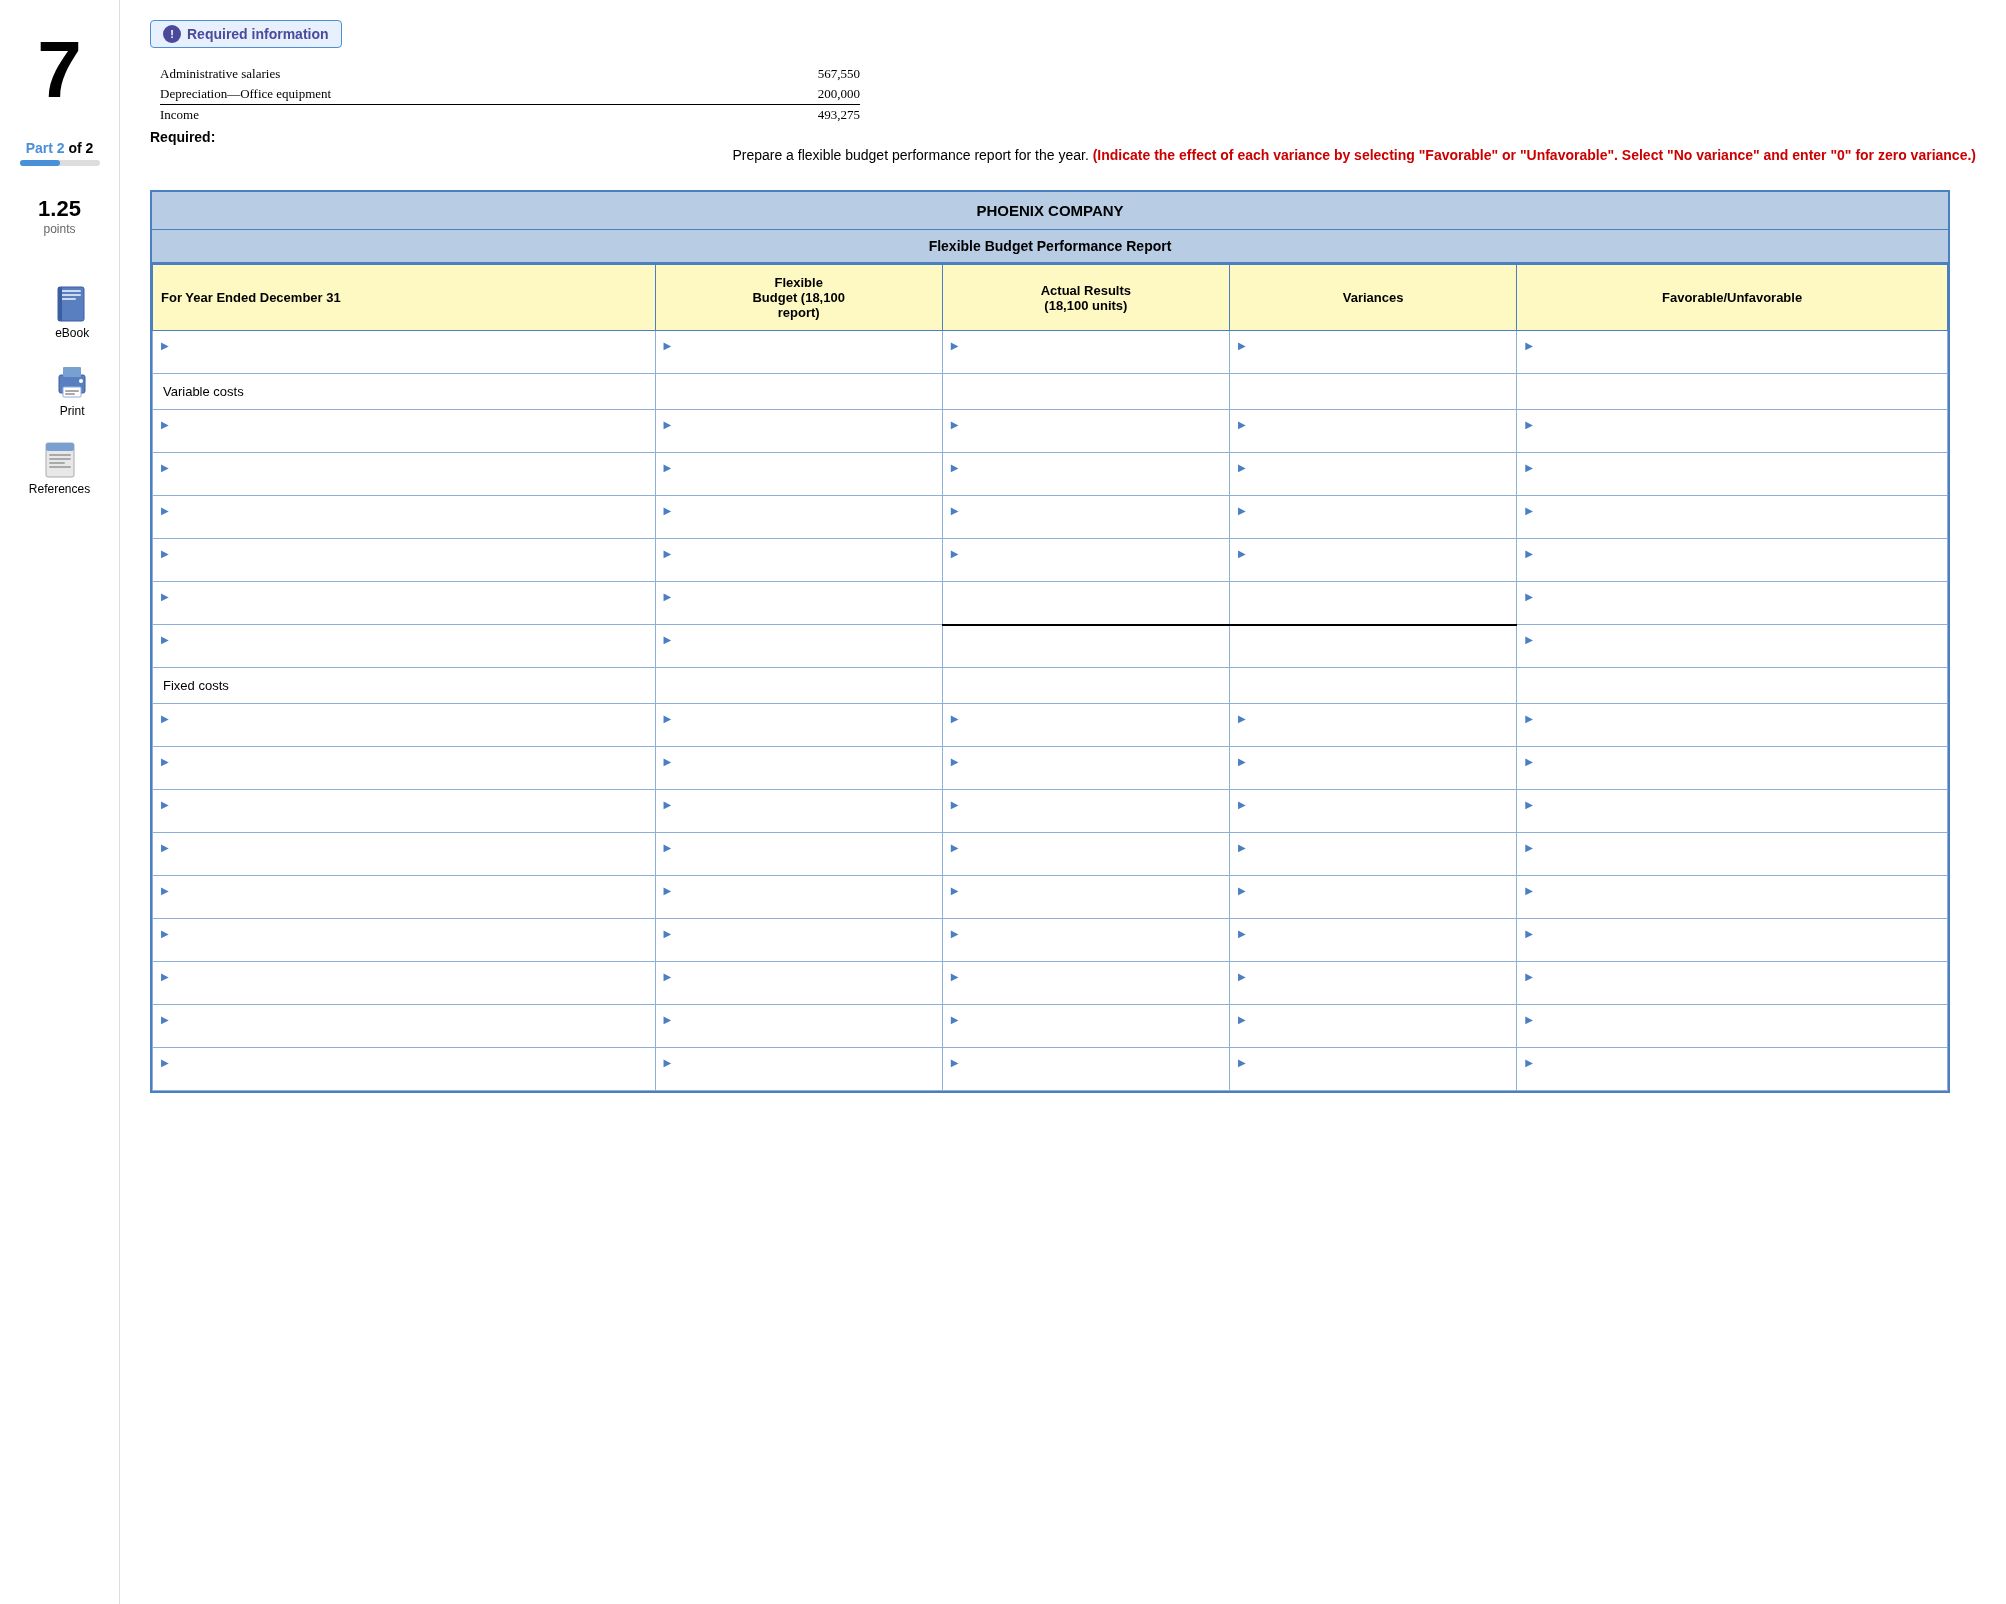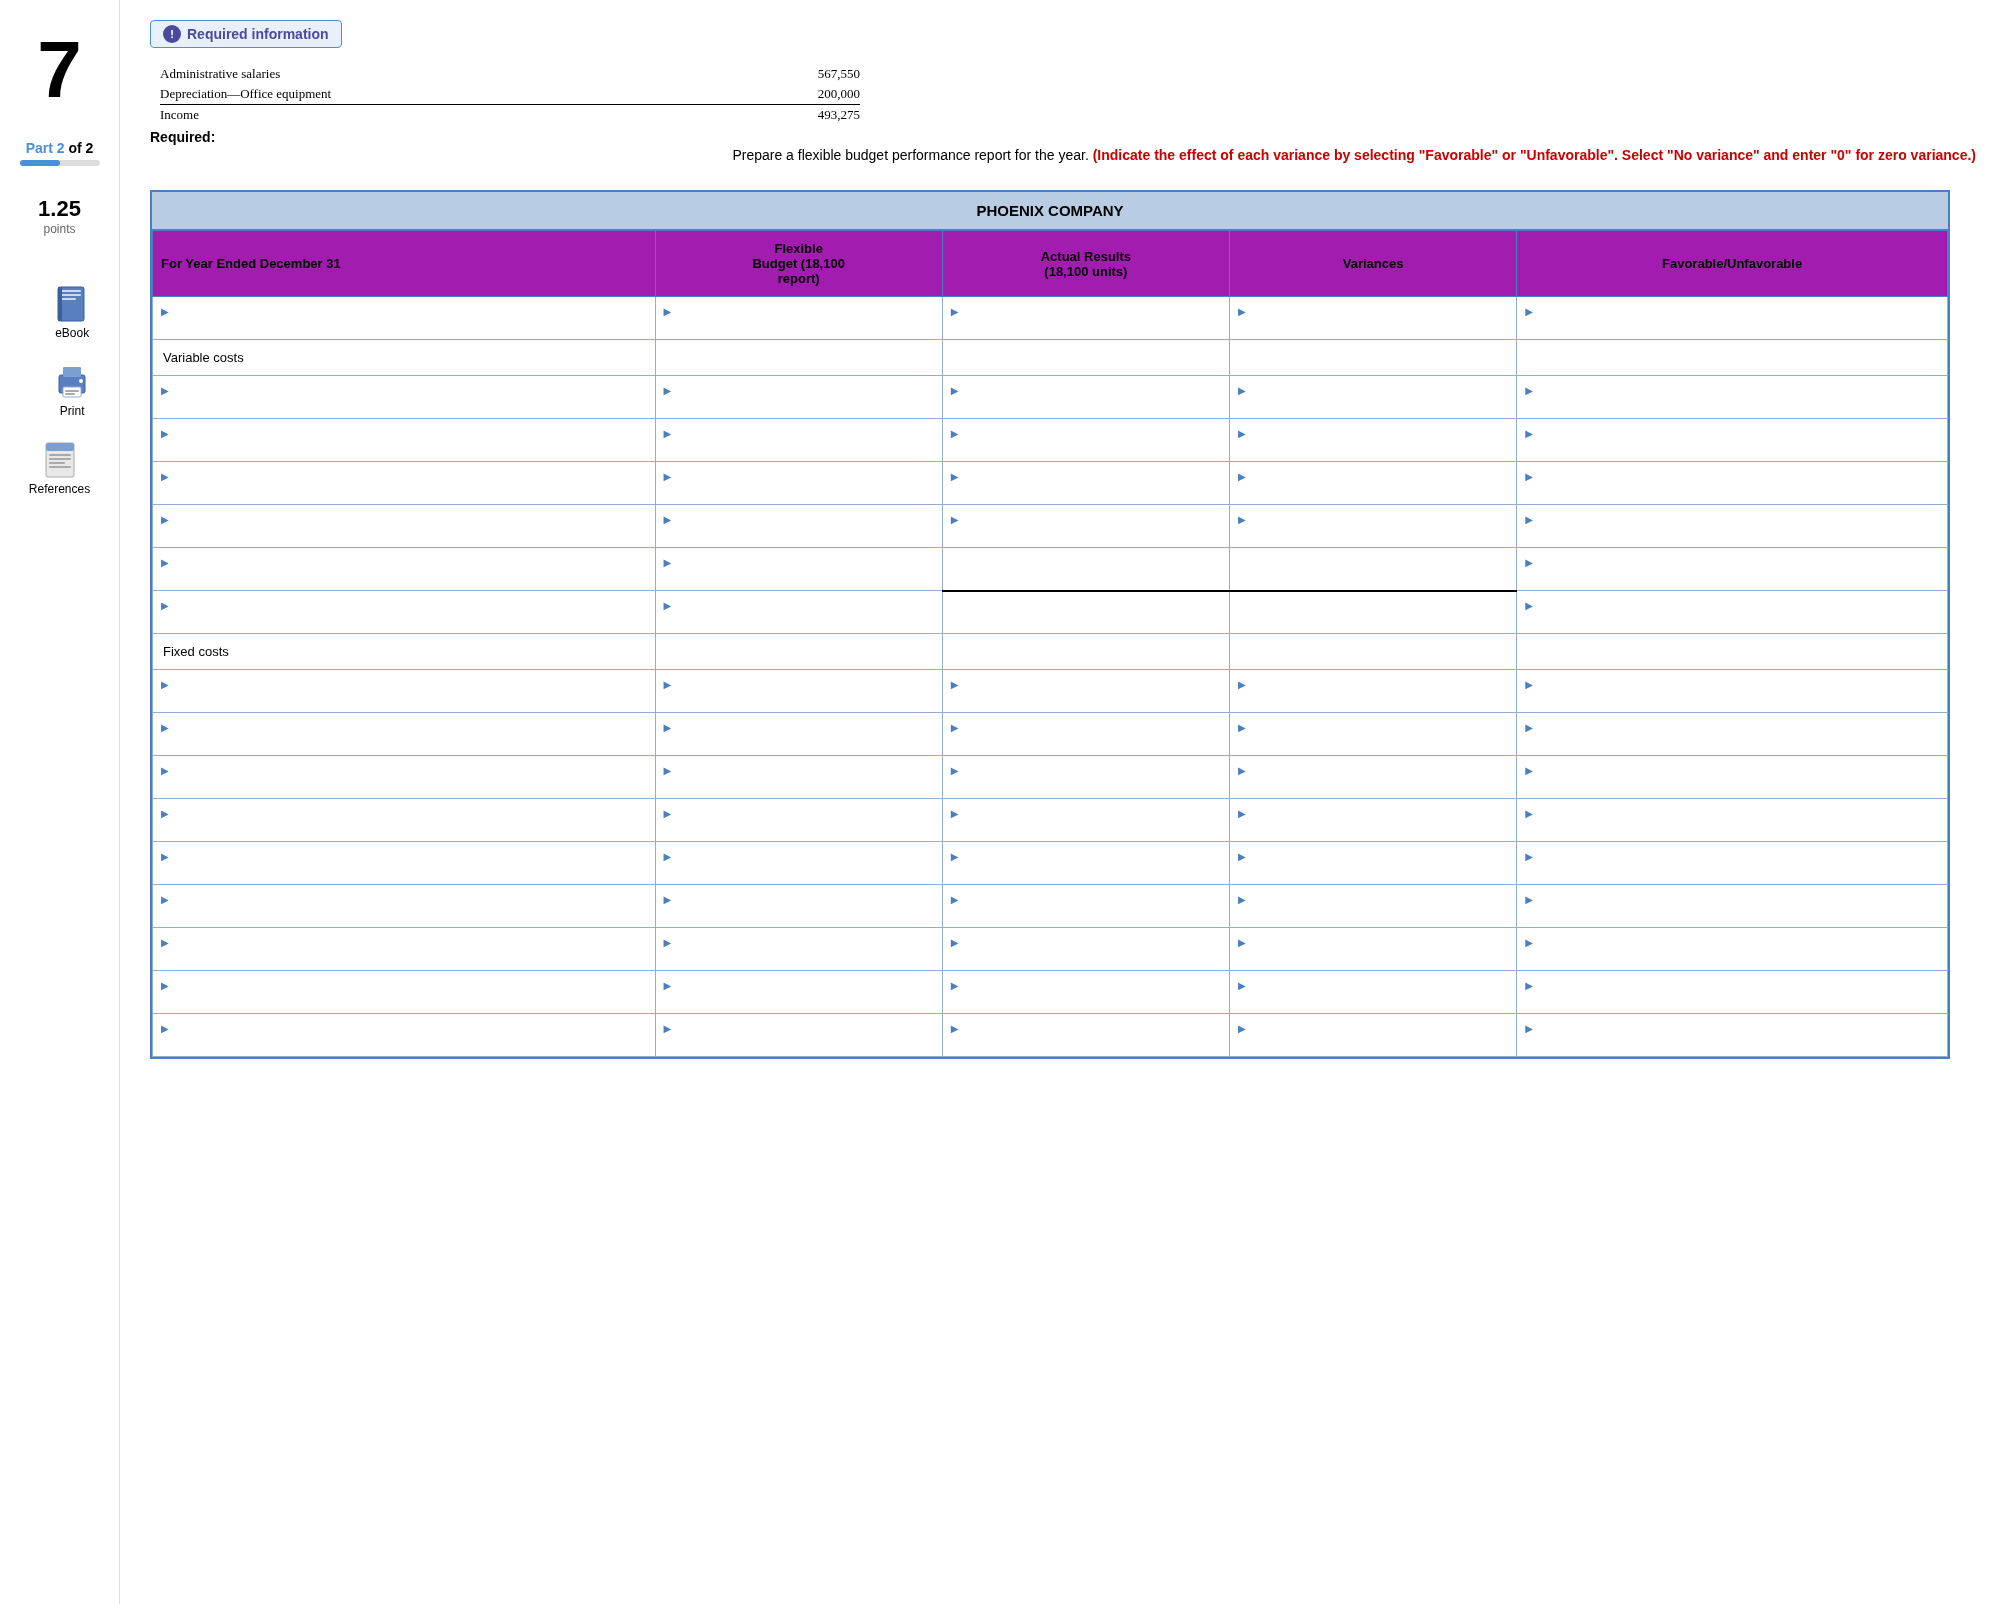--- a/index.html
+++ b/index.html
@@ -158,21 +158,21 @@
       font-size: 14px;
       border-bottom: 2px solid #4a7fc1;
     }
 
     .report-table {
       width: 100%;
       border-collapse: collapse;
     }
 
     .report-table th {
-      background: #a21caf;
+      background: #fef9c3;
       border: 1px solid #4a7fc1;
       padding: 10px 8px;
       text-align: center;
       font-size: 13px;
       font-weight: bold;
       vertical-align: middle;
       margin-left: 47px;
     }
 
     .report-table th.left-align {
@@ -322,20 +322,21 @@
         Prepare a flexible budget performance report for the year.
         <span style="color:#cc0000; font-weight:bold;">
           (Indicate the effect of each variance by selecting "Favorable" or "Unfavorable". Select "No variance" and enter "0" for zero variance.)
         </span>
       </p>
     </div>
 
     
     <div class="report-container">
       <div class="report-header-row">PHOENIX COMPANY</div>
+      <div class="report-subheader-row">Flexible Budget Performance Report</div>
 
       <table class="report-table">
         <thead>
           <tr>
             <th class="left-align" style="width:28%;">
               <span>For Year Ended December 31</span>
             </th>
             <th style="width:16%;">
               <span>Flexible</span><br>
               <span>Budget (18,100</span><br>

